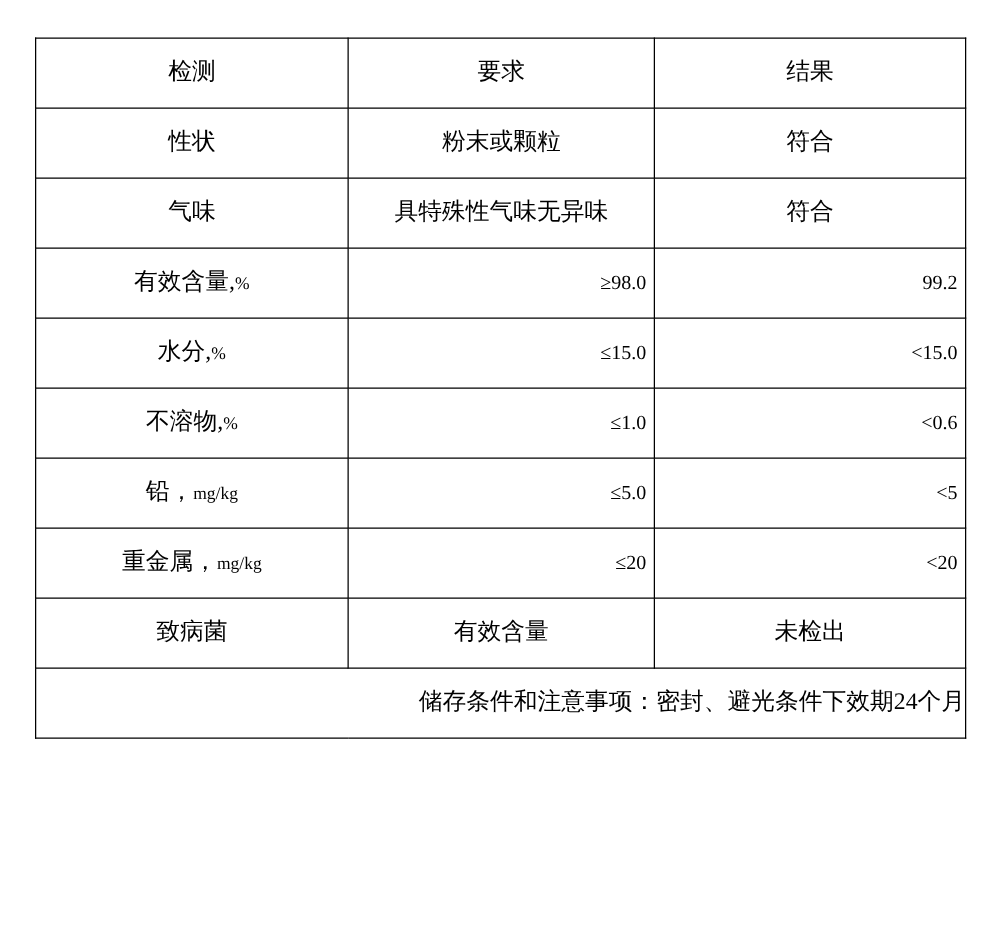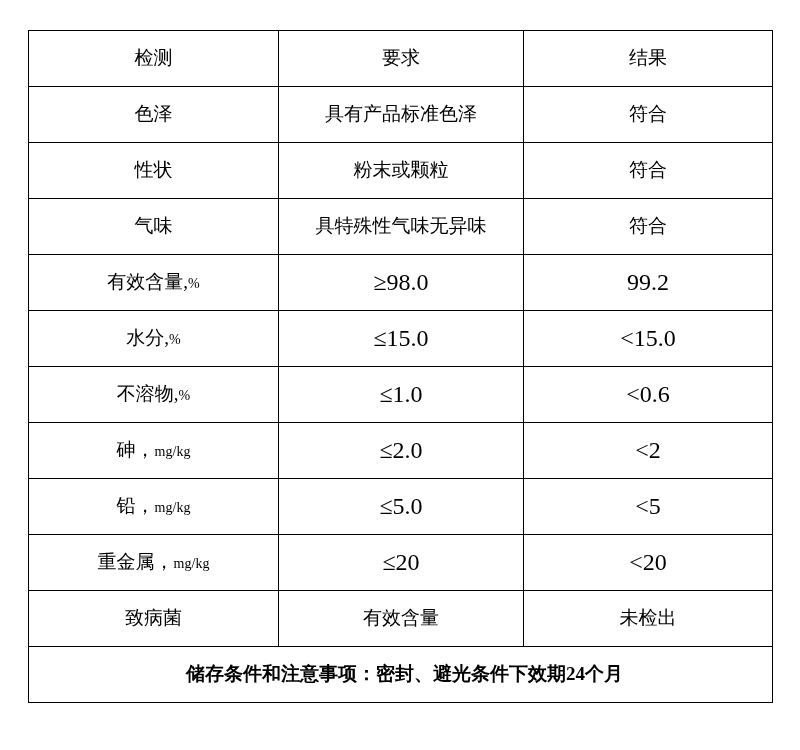--- a/index.html
+++ b/index.html
@@ -48,33 +48,33 @@
   .cell-inner {
     display: block;
     padding: 0 6px;
     white-space: nowrap;
   }
   .unit {
     font-size: 14px;
   }
   .num {
     font-family: "Liberation Serif", "DejaVu Serif", serif;
-    font-size: 24px;
+    font-size: 16px;
+    text-align: right;
   }
   .footer-row td {
     height: 38px;
     text-align: left;
     font-size: 16px;
   }
   .footer-inner {
     display: block;
     padding-left: 8px;
     white-space: nowrap;
-    text-align: center;
-    font-weight: bold;
+    text-align: right;
   }
 </style>
 </head>
 <body>
 
 <div class="page">
   <div class="table-wrap">
     <table class="spec">
       <colgroup>
         <col class="c1">
@@ -87,58 +87,47 @@
               <span class="cell-inner">检测</span>
             </td>
           <td>
               <span class="cell-inner">要求</span>
             </td>
           <td>
               <span class="cell-inner">结果</span>
             </td>
         </tr>
 
-        <tr>
-          <td>
-              <span class="cell-inner">色泽</span>
-            </td>
-          <td>
-              <span class="cell-inner">具有产品标准色泽</span>
+
+        <tr>
+          <td>
+              <span class="cell-inner">性状</span>
+            </td>
+          <td>
+              <span class="cell-inner">粉末或颗粒</span>
             </td>
           <td>
               <span class="cell-inner">符合</span>
             </td>
         </tr>
 
         <tr>
           <td>
-              <span class="cell-inner">性状</span>
-            </td>
-          <td>
-              <span class="cell-inner">粉末或颗粒</span>
+              <span class="cell-inner">气味</span>
+            </td>
+          <td>
+              <span class="cell-inner">具特殊性气味无异味</span>
             </td>
           <td>
               <span class="cell-inner">符合</span>
             </td>
         </tr>
 
         <tr>
           <td>
-              <span class="cell-inner">气味</span>
-            </td>
-          <td>
-              <span class="cell-inner">具特殊性气味无异味</span>
-            </td>
-          <td>
-              <span class="cell-inner">符合</span>
-            </td>
-        </tr>
-
-        <tr>
-          <td>
               <span class="cell-inner"><span>有效含量,</span><span class="unit">%</span></span>
             </td>
           <td>
               <span class="cell-inner num">≥98.0</span>
             </td>
           <td>
               <span class="cell-inner num">99.2</span>
             </td>
         </tr>
 
@@ -159,31 +148,20 @@
               <span class="cell-inner"><span>不溶物,</span><span class="unit">%</span></span>
             </td>
           <td>
               <span class="cell-inner num">≤1.0</span>
             </td>
           <td>
               <span class="cell-inner num">&lt;0.6</span>
             </td>
         </tr>
 
-        <tr>
-          <td>
-              <span class="cell-inner"><span>砷，</span><span class="unit">mg/kg</span></span>
-            </td>
-          <td>
-              <span class="cell-inner num">≤2.0</span>
-            </td>
-          <td>
-              <span class="cell-inner num">&lt;2</span>
-            </td>
-        </tr>
 
         <tr>
           <td>
               <span class="cell-inner"><span>铅，</span><span class="unit">mg/kg</span></span>
             </td>
           <td>
               <span class="cell-inner num">≤5.0</span>
             </td>
           <td>
               <span class="cell-inner num">&lt;5</span>

